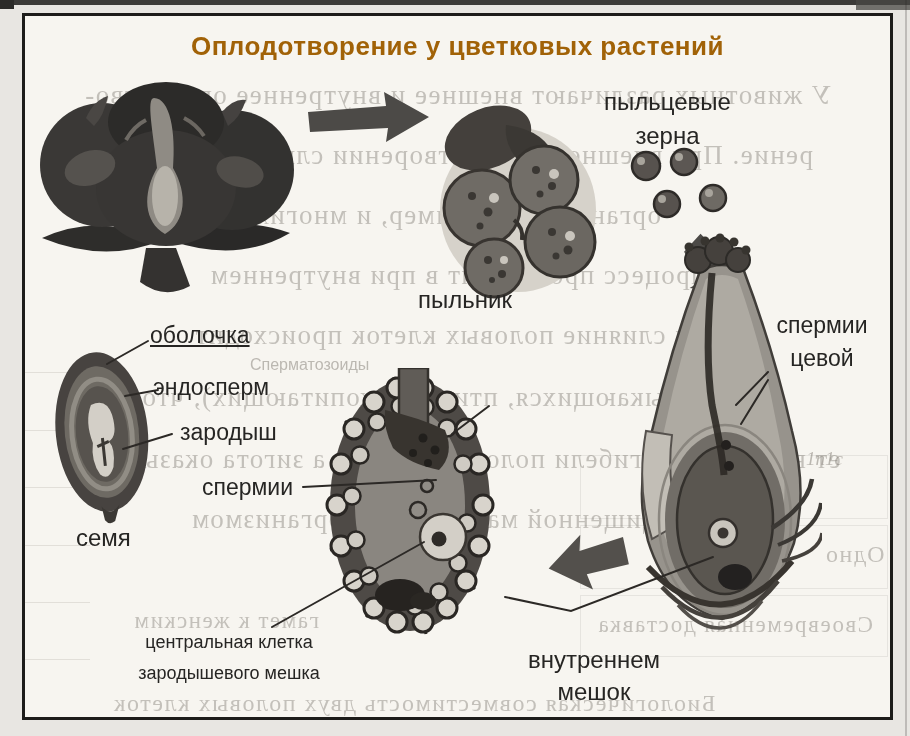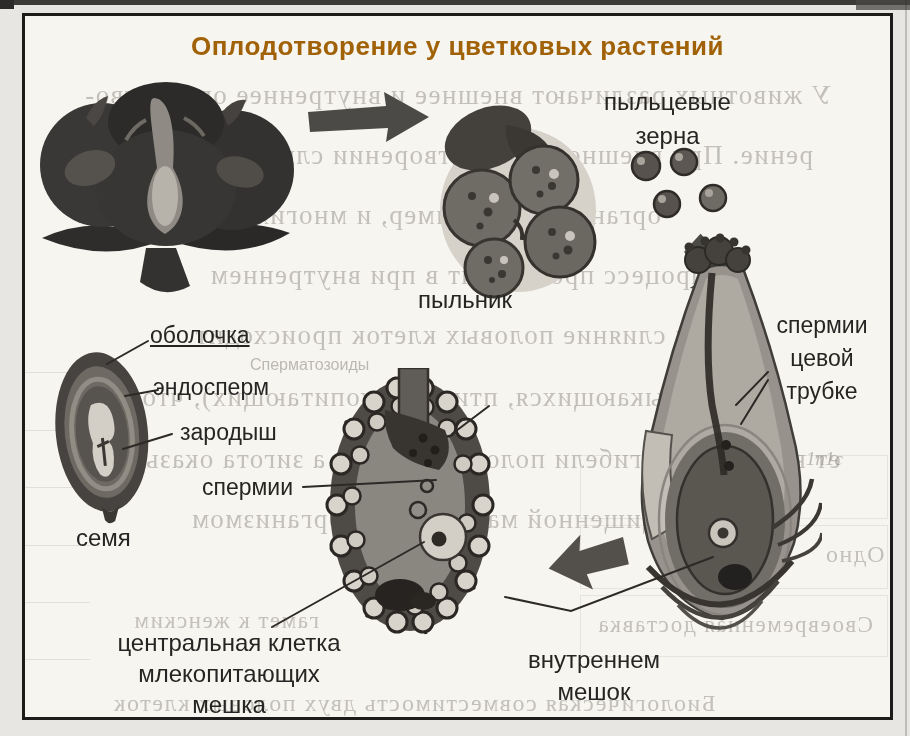--- a/index.html
+++ b/index.html
@@ -281,30 +281,29 @@
 <div class="abs lbl center" style="left:580px;top:85px;width:175px;font-size:24px;line-height:34px;">
   <div>пыльцевые</div>
   <div>зерна</div>
 </div>
 
 <div class="abs lbl" style="left:418px;top:263px;font-size:24px;margin-top:23px;">пыльник</div>
 
 <div class="abs lbl center" style="left:762px;top:309px;width:120px;font-size:23px;line-height:33px;">
   <div>спермии</div>
   <div>цевой</div>
-  <div>трубке</div>
 </div>
 
 <div class="abs lbl" style="left:150px;top:322px;text-decoration:underline;">оболочка</div>
 <div class="abs lbl" style="left:153px;top:374px;">эндосперм</div>
 <div class="abs lbl" style="left:180px;top:419px;">зародыш</div>
 <div class="abs lbl" style="left:202px;top:474px;">спермии</div>
 <div class="abs lbl" style="left:76px;top:524px;font-size:24px;">семя</div>
 
-<div class="abs lbl center" style="left:105px;top:627px;width:248px;font-size:24px;line-height:31px;">
+<div class="abs lbl center" style="left:105px;top:627px;width:248px;font-size:18px;line-height:31px;">
   <div>центральная клетка</div>
-  <div>млекопитающих мешка</div>
+  <div>зародышевого мешка</div>
 </div>
 
 <div class="abs lbl center" style="left:500px;top:644px;width:188px;font-size:24px;line-height:32px;">
   <div>внутреннем</div>
   <div>мешок</div>
 </div>
 
 </body></html>

